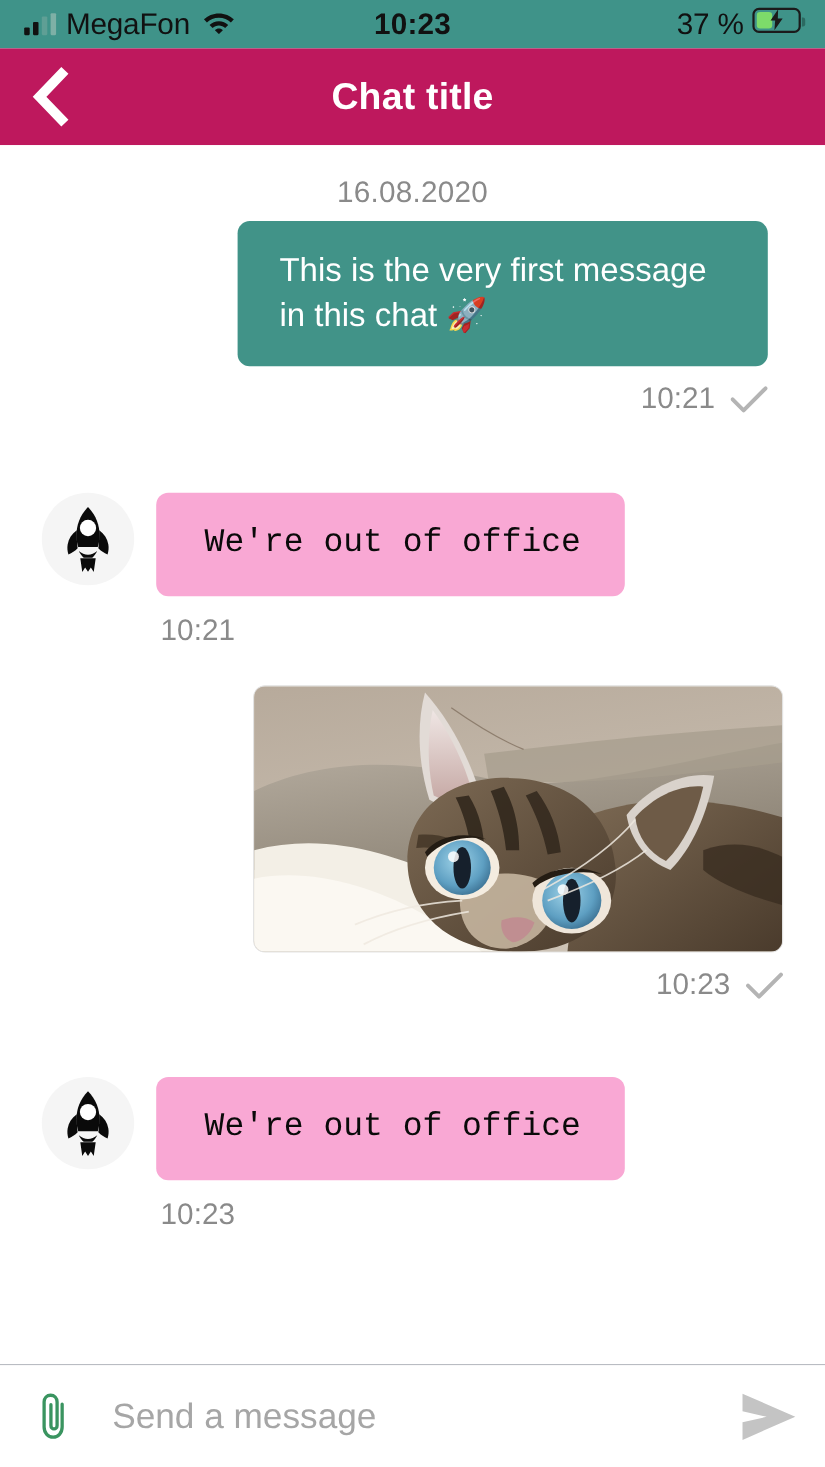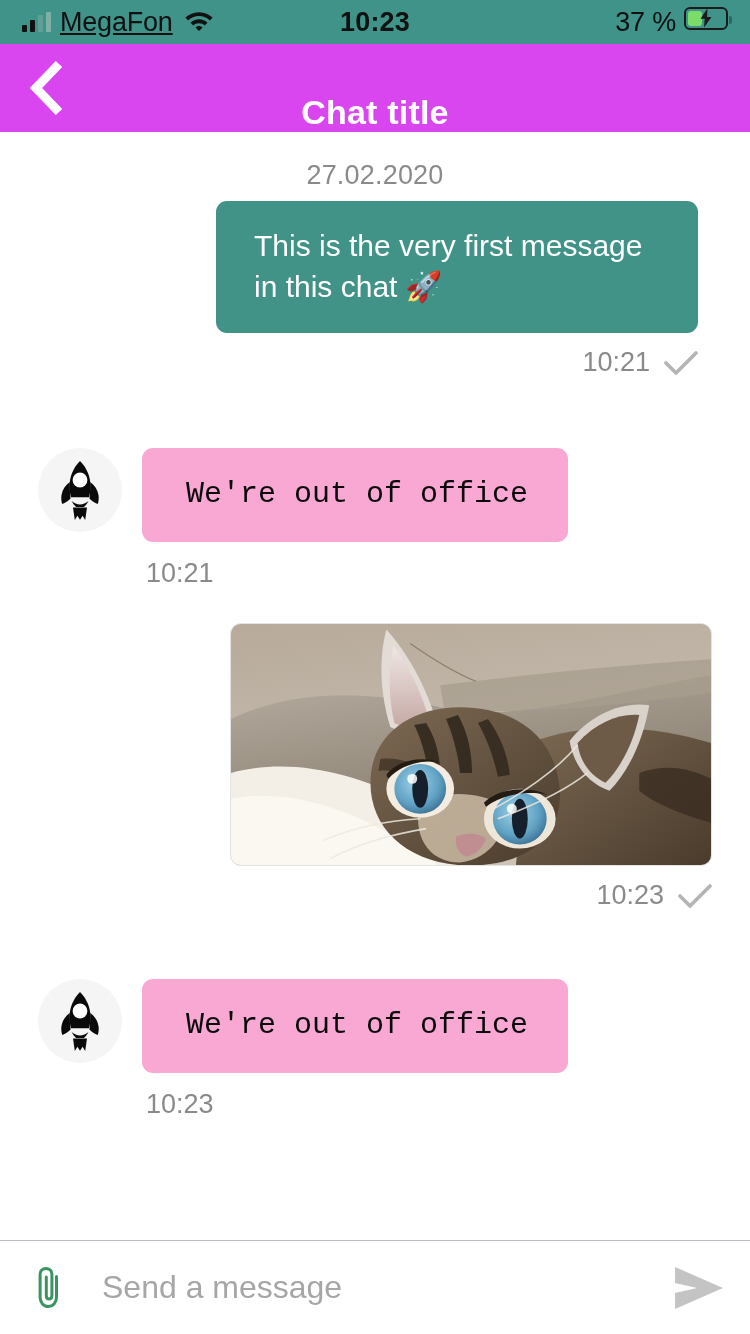--- a/index.html
+++ b/index.html
@@ -30,21 +30,20 @@
     align-items: center;
     padding: 0 22px;
     box-sizing: border-box;
     color: #111111;
     position: relative;
   }
   .sb-left {
     display: flex;
     align-items: center;
     gap: 9px;
-    text-decoration: underline;
   }
   .signal {
     display: flex;
     align-items: flex-end;
     gap: 3px;
     height: 20px;
   }
   .signal i {
     display: block;
     width: 5px;
@@ -116,23 +115,23 @@
     top: 50%;
     transform: translate(-50%, -50%);
     width: 14px;
     height: 19px;
   }
 
   
   .header {
     height: 88px;
     flex: 0 0 88px;
-    background: #d946ef;
-    display: flex;
-    align-items: flex-end;
+    background: #be185d;
+    display: flex;
+    align-items: center;
     position: relative;
     box-sizing: border-box;
   }
   .back-btn {
     width: 92px;
     height: 88px;
     display: flex;
     align-items: center;
     justify-content: center;
     cursor: pointer;
@@ -325,21 +324,21 @@
     <div class="back-btn">
       <svg width="40" height="56" viewBox="0 0 40 56">
         <path d="M33 4 L10 28 L33 52" stroke="#ffffff" stroke-width="9" fill="none" stroke-linejoin="miter"></path>
       </svg>
     </div>
     <div class="chat-title">Chat title</div>
   </div>
 
   <div class="messages">
 
-    <div class="date-sep">27.02.2020</div>
+    <div class="date-sep">16.08.2020</div>
 
     <div class="row-out">
       <div class="bubble-out">This is the very first message in this chat 🚀</div>
       <div class="meta-out">
         <span>10:21</span>
         <svg class="check" width="34" height="26" viewBox="0 0 34 26">
           <path d="M2 13 L12 23 L32 3" stroke="#b4b4b4" stroke-width="3.6" fill="none" stroke-linecap="round" stroke-linejoin="round"></path>
         </svg>
       </div>
     </div>

